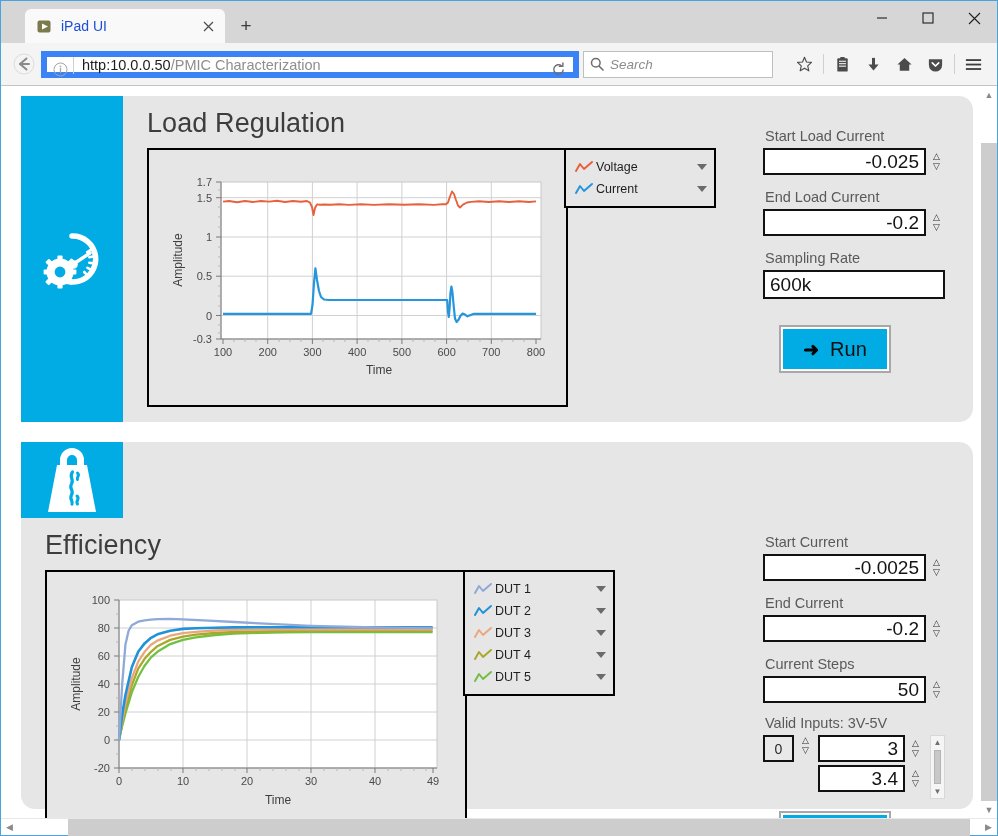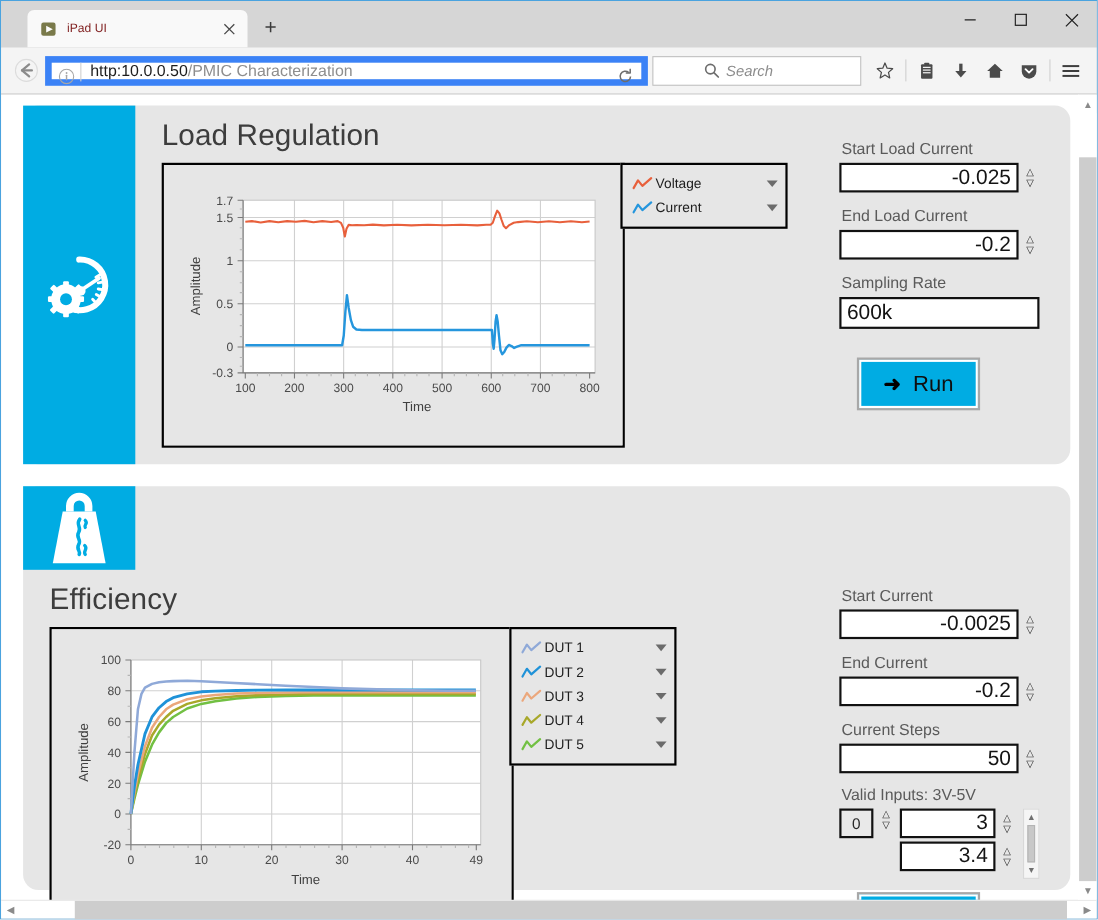--- a/index.html
+++ b/index.html
@@ -37,21 +37,21 @@
     display: flex; align-items: center;
     padding: 0 8px 0 12px;
     position: relative;
   }
   .tab-favicon {
     width: 15px; height: 15px;
     margin-right: 9px;
     display:flex; align-items:center; justify-content:center;
   }
   .tab-title {
-    font-size: 11px; color: #7f1d1d;
+    font-size: 14px; color: #1d4ed8;
     flex: 1;
     white-space: nowrap; overflow: hidden;
   }
   .tab-close {
     width: 18px; height: 18px;
     display:flex; align-items:center; justify-content:center;
     color: #4a4a4a; font-size: 14px; line-height: 1;
   }
   .newtab {
     width: 30px; height: 30px;
@@ -110,22 +110,21 @@
     width: 30px; height: 25px;
     display:flex; align-items:center; justify-content:center;
     color: #6d6d6d; flex: 0 0 auto;
   }
   #searchbar {
     width: 190px; height: 27px;
     background: #ffffff;
     border: 1px solid #bfbfbf;
     display: flex; align-items: center;
     flex: 0 0 auto;
-    margin-right: 6px;
-    padding-left: 40px;
+    margin-right: 16px;
   }
   #searchbar .si { width:26px; display:flex; align-items:center; justify-content:center; color:#6d6d6d; }
   #searchph { font-size:13.5px; color:#8c8c8c; font-style: italic; }
   .toolicon {
     width: 31px; height: 31px;
     display:flex; align-items:center; justify-content:center;
     color: #4b4b4b;
     flex: 0 0 auto;
   }
   .toolsep { width:1px; height:20px; background:#cfcfcf; margin:0 3px; flex:0 0 auto; }

